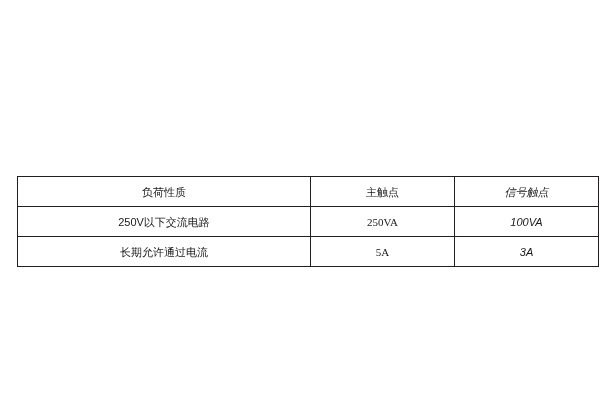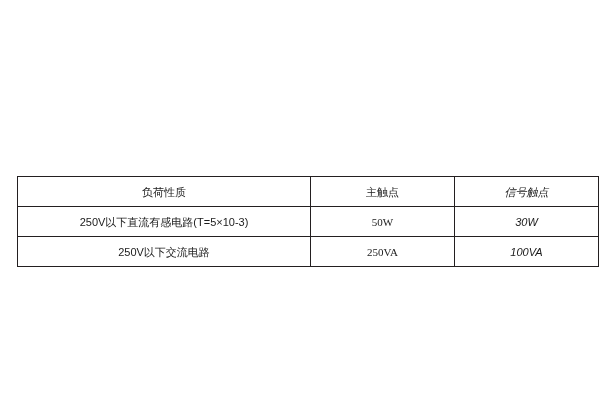--- a/index.html
+++ b/index.html
@@ -52,25 +52,25 @@
 <div class="page">
   <div class="table-wrap">
     <table class="spec-table">
       <tbody>
         <tr>
           <td class="col-desc">负荷性质</td>
           <td class="col-main">主触点</td>
           <td class="col-sig">信号触点</td>
         </tr>
         <tr>
-          <td class="col-desc">250V以下直流有感电路(T=5×10-3)</td>
-          <td class="col-main">50W</td>
-          <td class="col-sig">30W</td>
-        </tr>
-        <tr>
           <td class="col-desc">250V以下交流电路</td>
           <td class="col-main">250VA</td>
           <td class="col-sig">100VA</td>
+        </tr>
+        <tr>
+          <td class="col-desc">长期允许通过电流</td>
+          <td class="col-main">5A</td>
+          <td class="col-sig">3A</td>
         </tr>
       </tbody>
     </table>
   </div>
 </div>
 
 </body></html>

